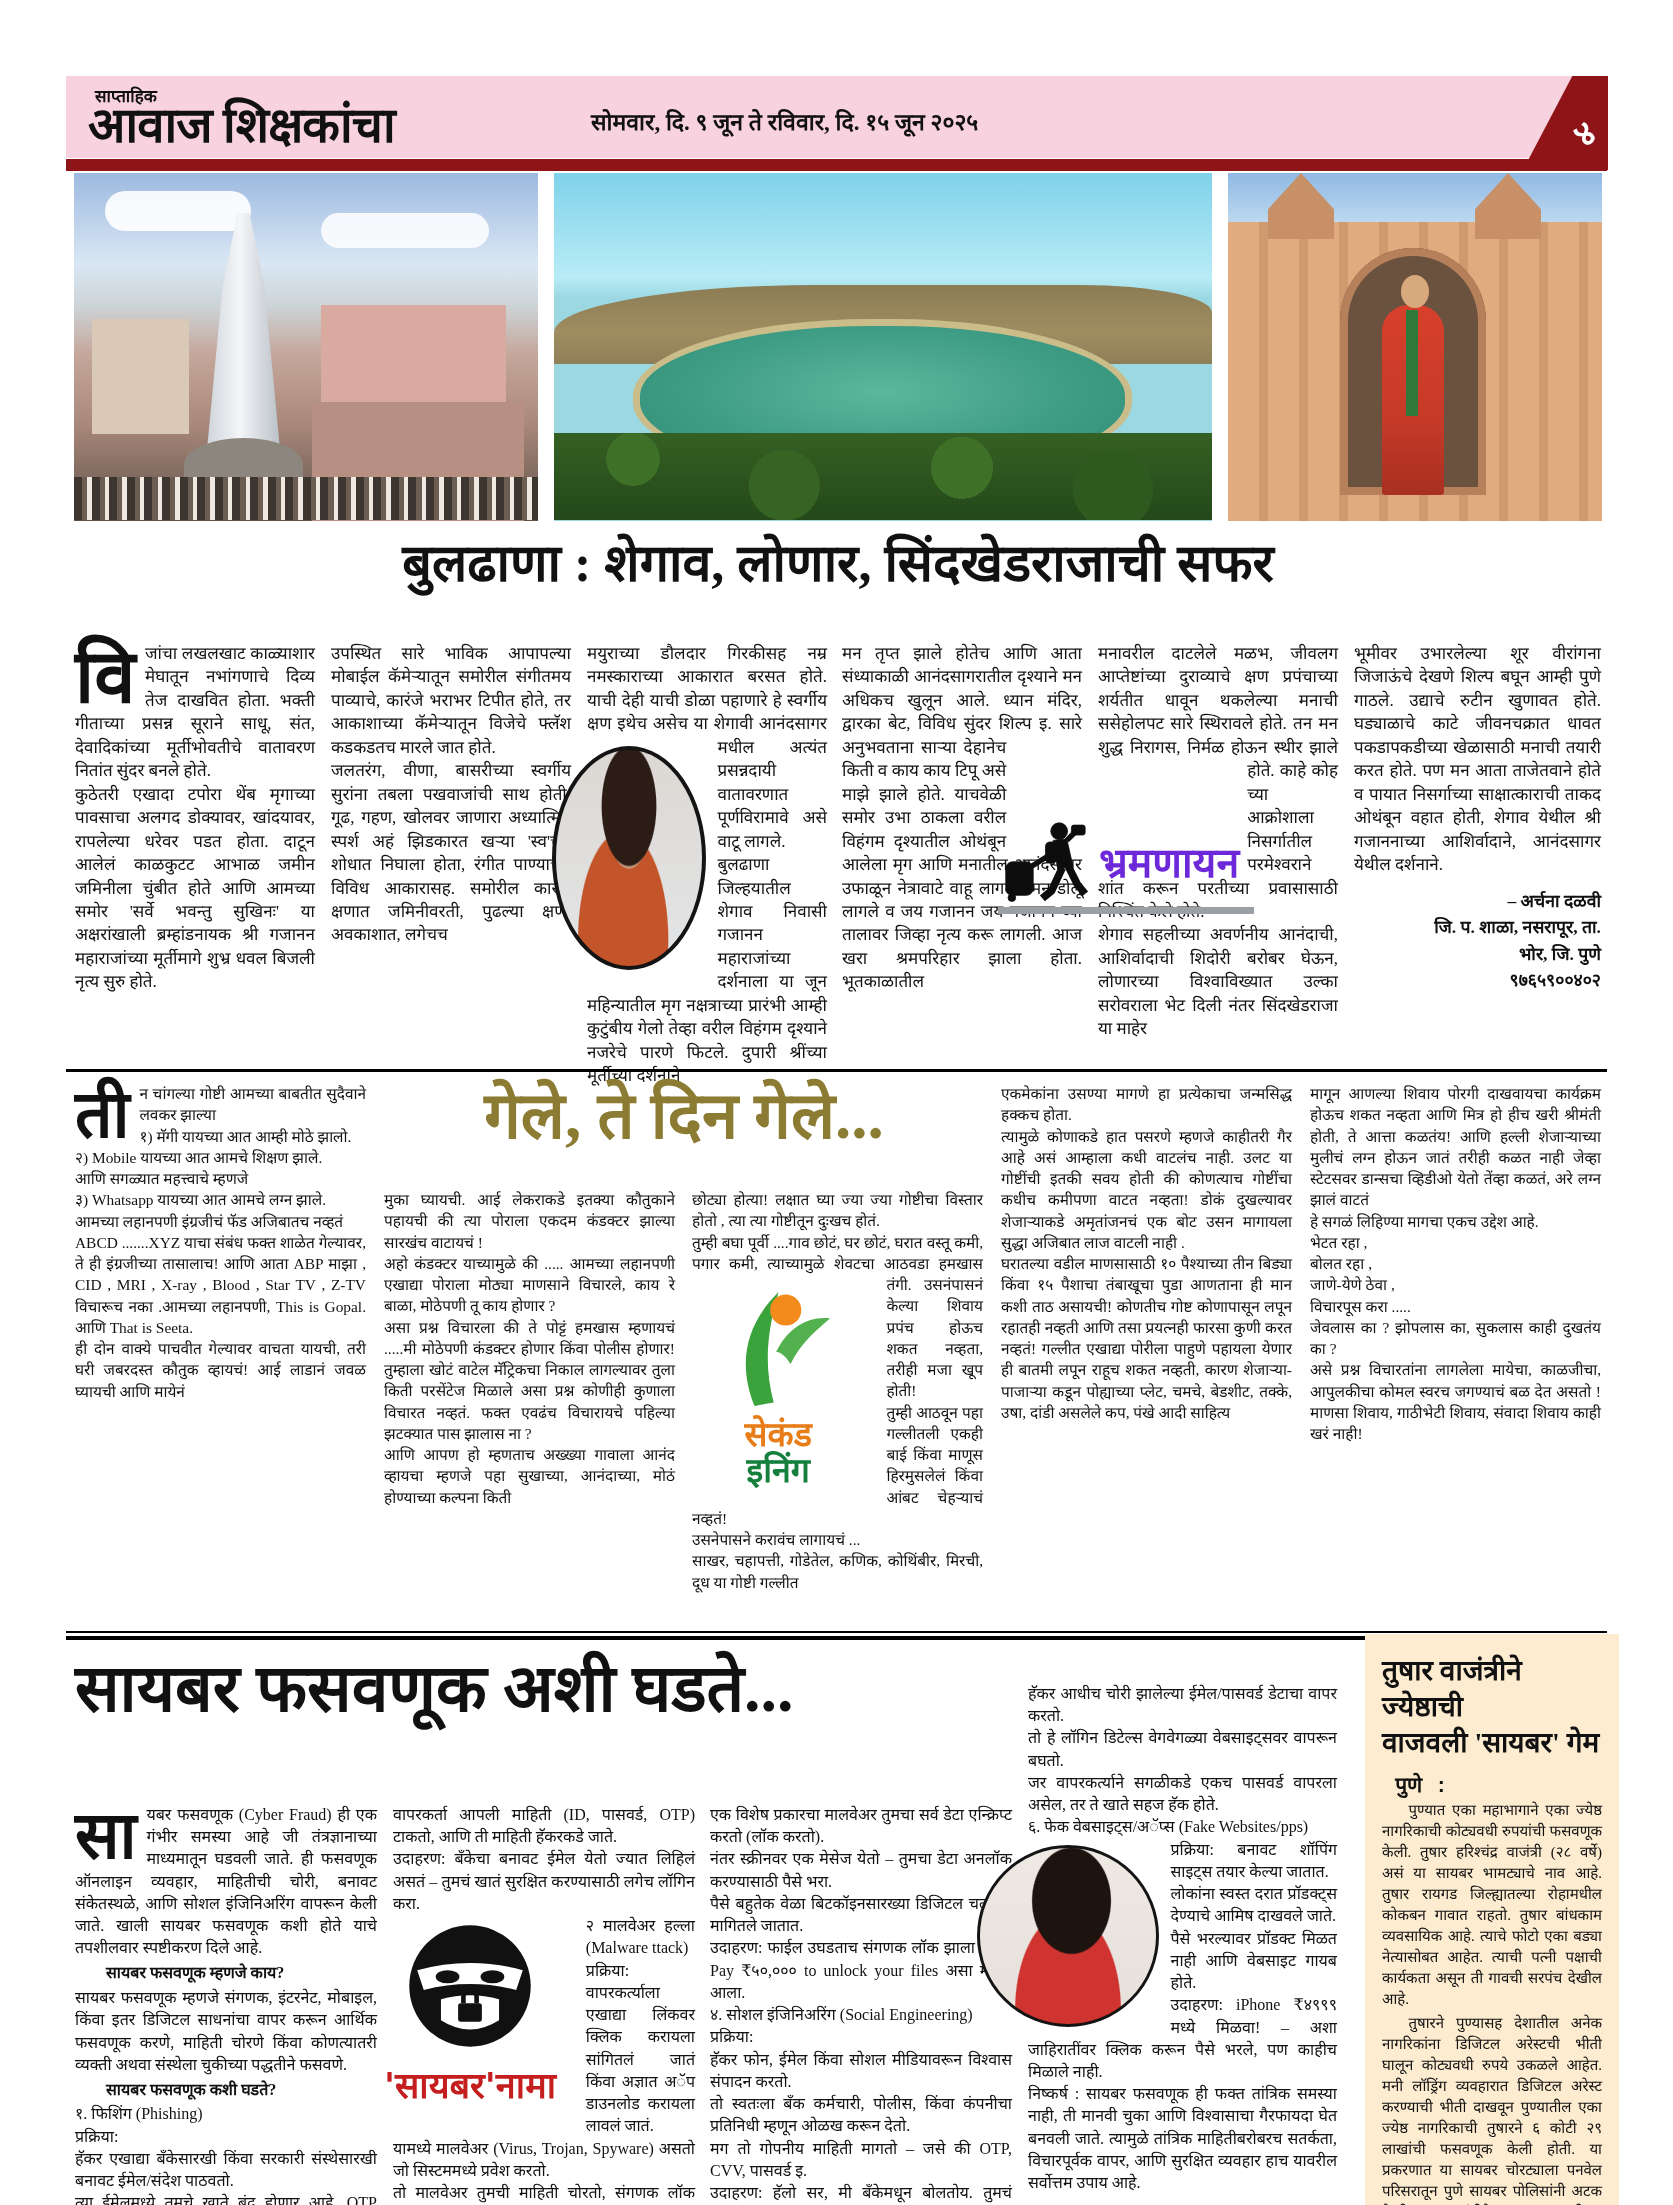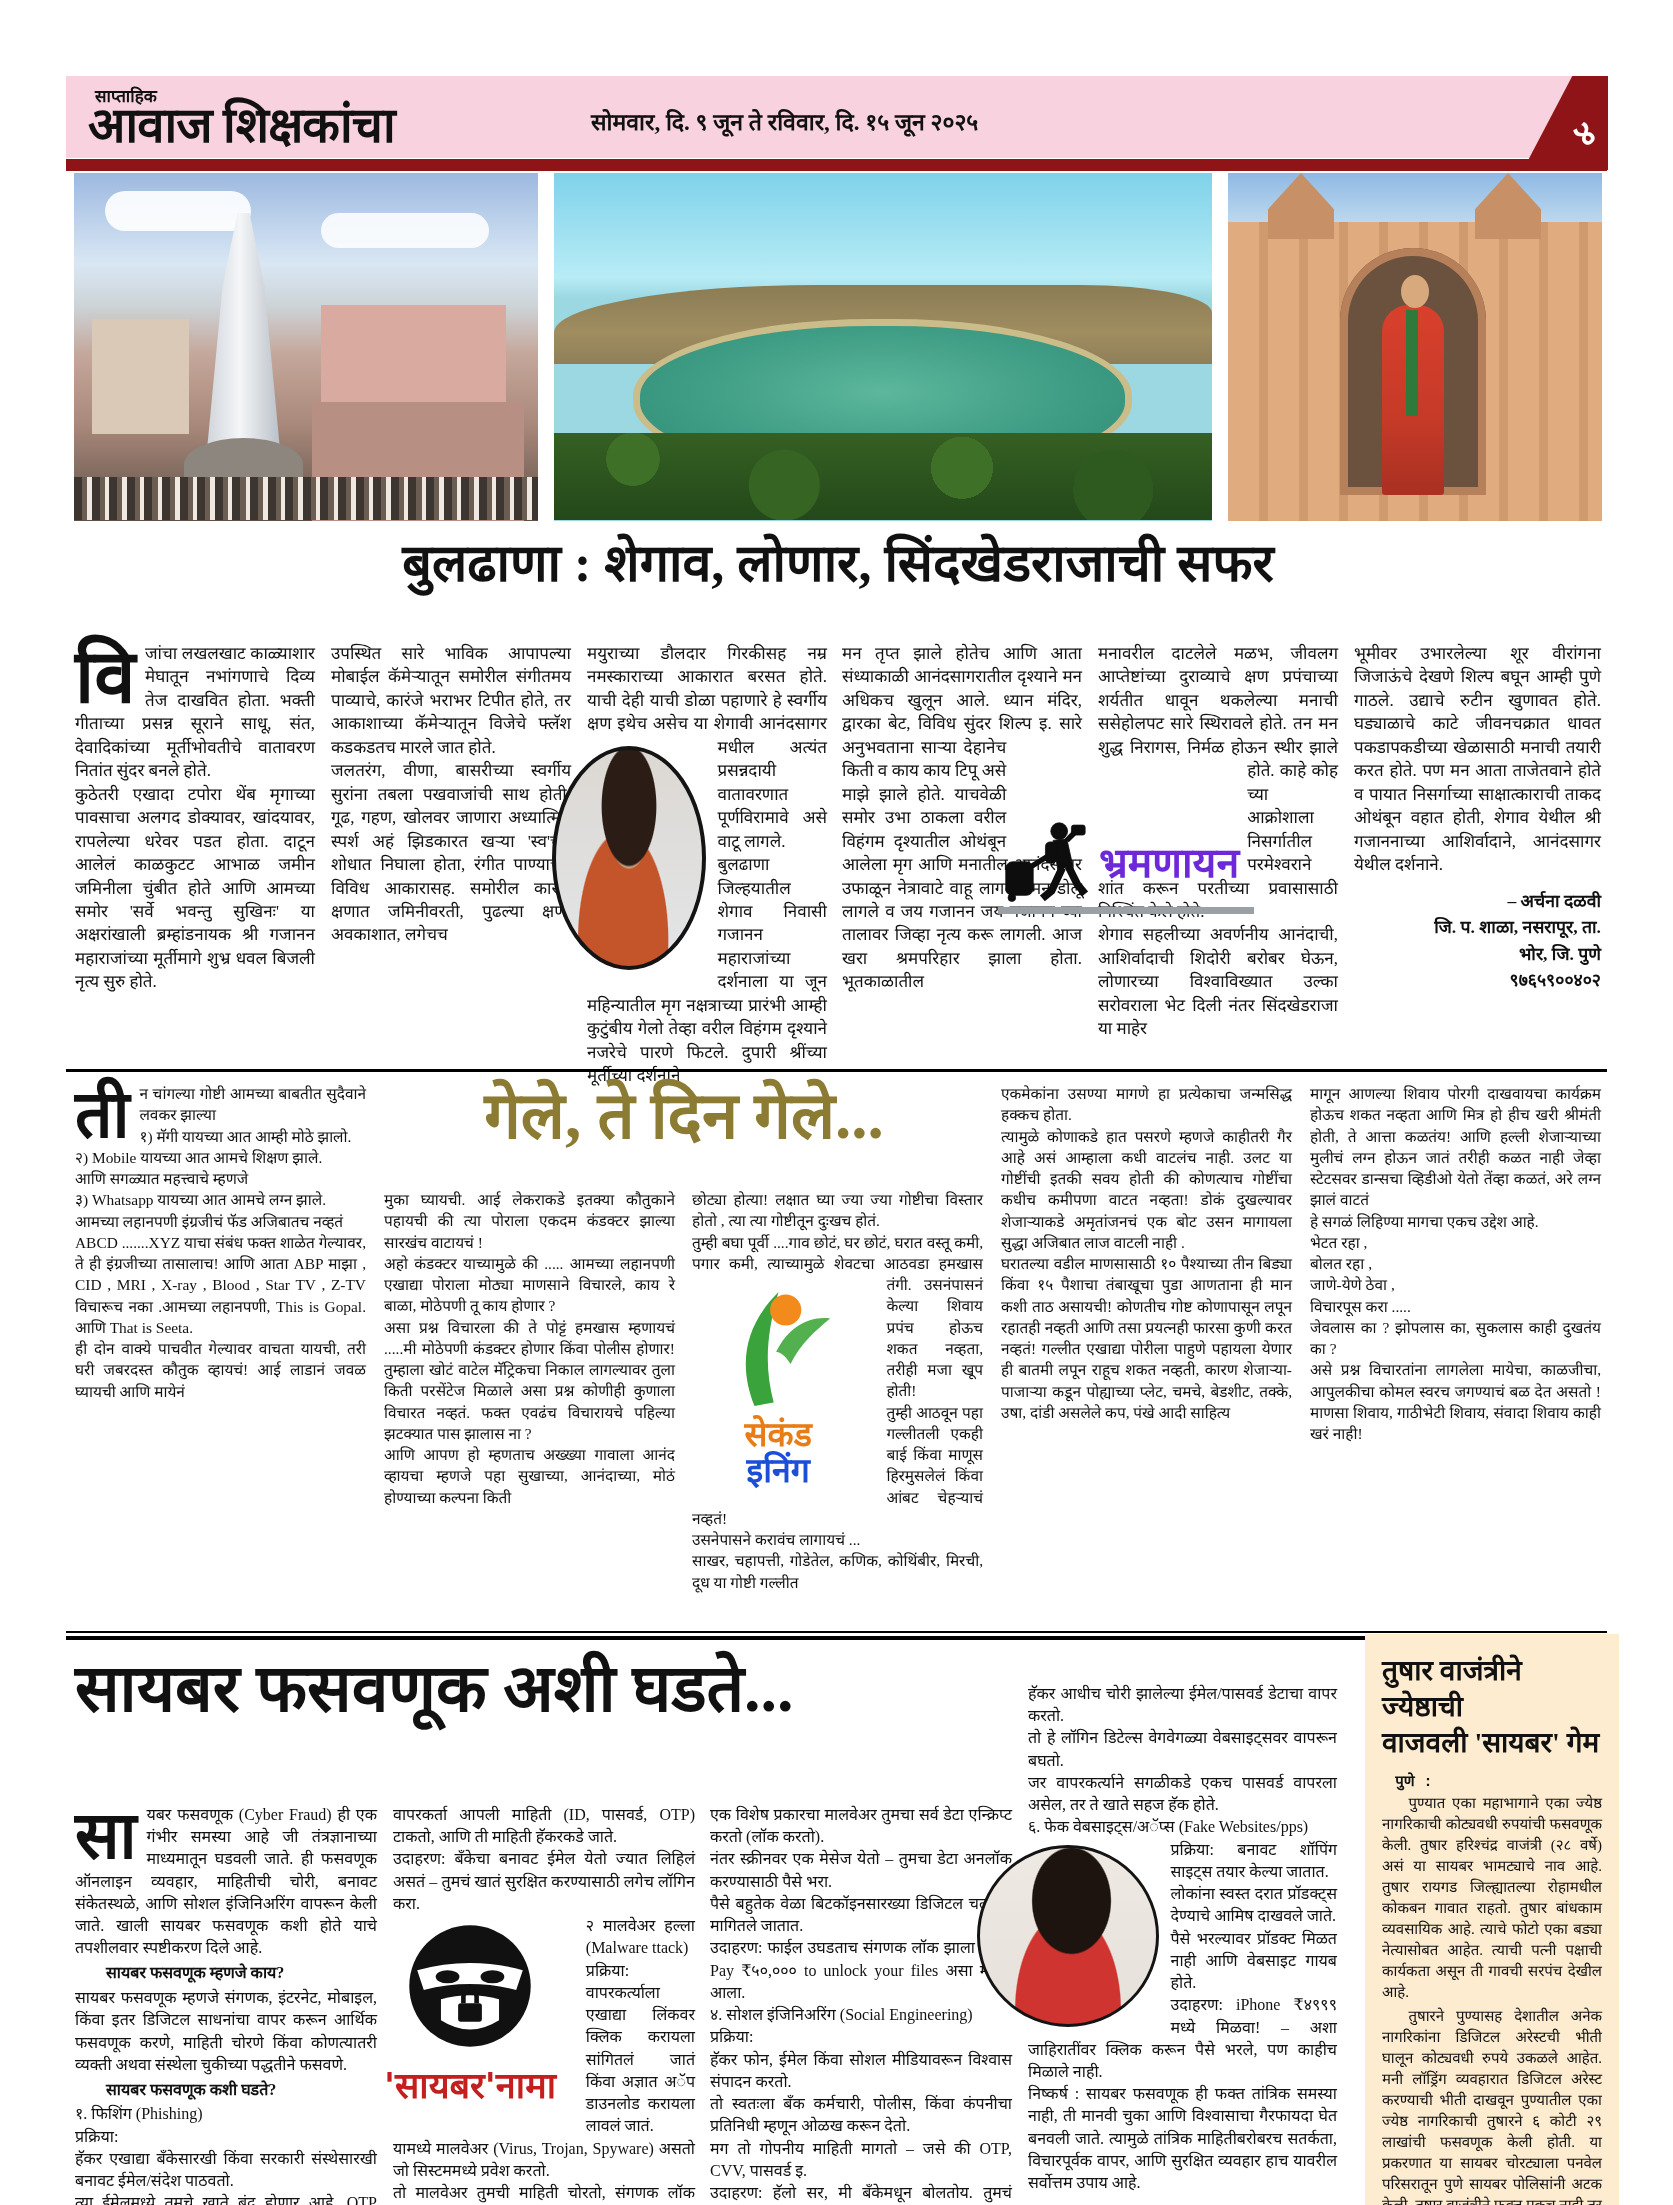--- a/index.html
+++ b/index.html
@@ -79,32 +79,32 @@
                  radial-gradient(ellipse at 46% 88%,#c4542a 0 40%,transparent 41%),
                  linear-gradient(180deg,#dcd8d3 0%,#e3e5e7 100%);}
   .spacer-r{float:right;width:86px;height:104px;margin:3.5px -20px 3.5px 9.7px;}
   .spacer-l{float:left;width:154px;height:104px;margin:3.5px 10.6px 3.5px -15.4px;}
   .bhramanayan{left:998px;top:819px;width:256px;height:95px;}
   .bhramanayan .row{display:flex;align-items:center;height:84px;}
   .bhramanayan .label{font-family:"DejaVu Sans","Liberation Sans",sans-serif;font-size:41px;font-weight:800;color:#6d28d9;}
   .bhramanayan .bar{position:absolute;left:0;bottom:0;width:100%;height:7px;background:#9aa0a6;}
   .si-logo{float:left;width:190px;height:207px;margin:6.2px 13.2px 3.5px -8.8px;text-align:center;}
   .si-line1{font-family:"DejaVu Sans","Liberation Sans",sans-serif;font-size:34px;font-weight:800;color:#e87c17;line-height:1.05;}
-  .si-line2{font-family:"DejaVu Sans","Liberation Sans",sans-serif;font-size:34px;font-weight:800;color:#1d4ed8;line-height:1.05;}
+  .si-line2{font-family:"DejaVu Sans","Liberation Sans",sans-serif;font-size:34px;font-weight:800;color:#15803d;line-height:1.05;}
   .cn-logo{float:left;width:207px;height:203px;margin:5.3px 12.3px 3.5px -26.5px;text-align:center;}
   .cn-label{font-family:"DejaVu Sans","Liberation Sans",sans-serif;font-size:36px;font-weight:800;color:#c41e1e;margin-top:2.6px;}
   .portrait-circle{float:left;width:176px;height:176px;margin:6.2px 11.5px 4.4px -51px;border:3.5px solid #141414;border-radius:50%;
       background:radial-gradient(ellipse at 52% 30%,#1e140f 0 30%,transparent 31%),
                  radial-gradient(ellipse at 50% 44%,#d8a87e 0 16%,transparent 17%),
                  radial-gradient(ellipse at 50% 92%,#cf3430 0 42%,transparent 43%),
                  linear-gradient(180deg,#efe9e3,#e6e0da);}
   
   .sidebox{left:1365px;top:1634px;width:254px;min-height:697px;background:#fdecd0;box-sizing:border-box;padding:18.5px 17px;}
   .side-title{font-size:28px;font-weight:800;line-height:1.3;text-align:left;}
-  .side-dateline{font-weight:bold;font-size:15px;margin:8px 0 1.8px 13.2px;font-family:Liberation Mono, monospace;}
+  .side-dateline{font-weight:bold;font-size:21px;margin:8px 0 1.8px 13.2px;font-family:Liberation Mono, monospace;}
   .side-para{font-size:15px;line-height:1.4;text-align:justify;text-indent:26.5px;margin-top:2.6px;}
 </style>
 </head>
 <body>
 
 <div class="page">
 
   <div class="abs mast-pink"></div>
   <div class="abs weekly">साप्ताहिक</div>
   <div class="abs np-title">आवाज शिक्षकांचा</div>

